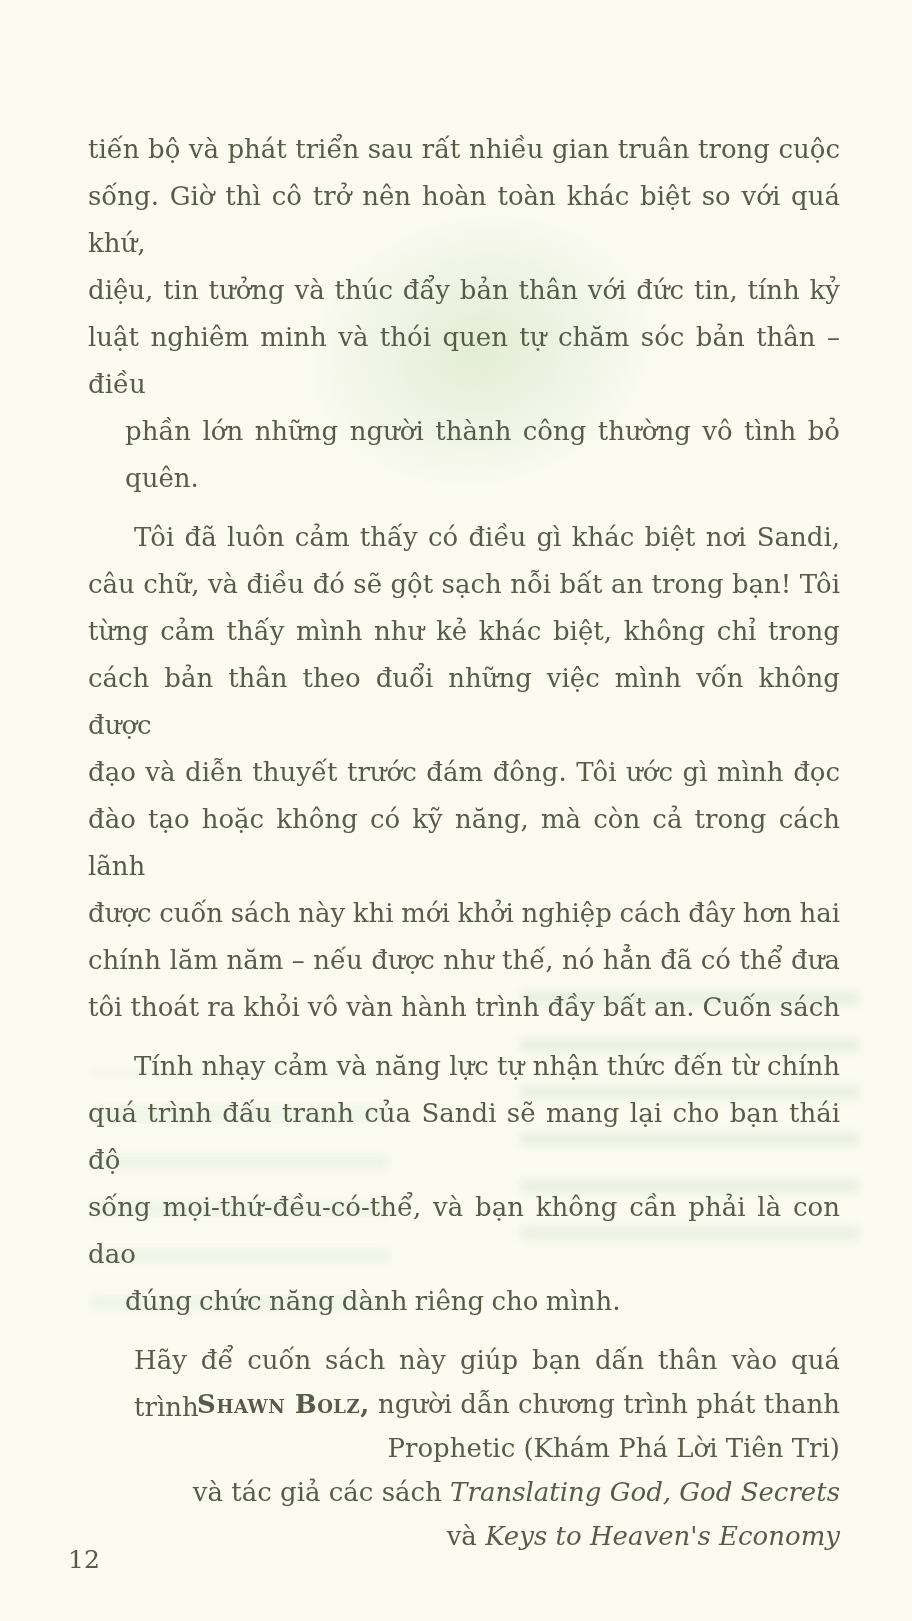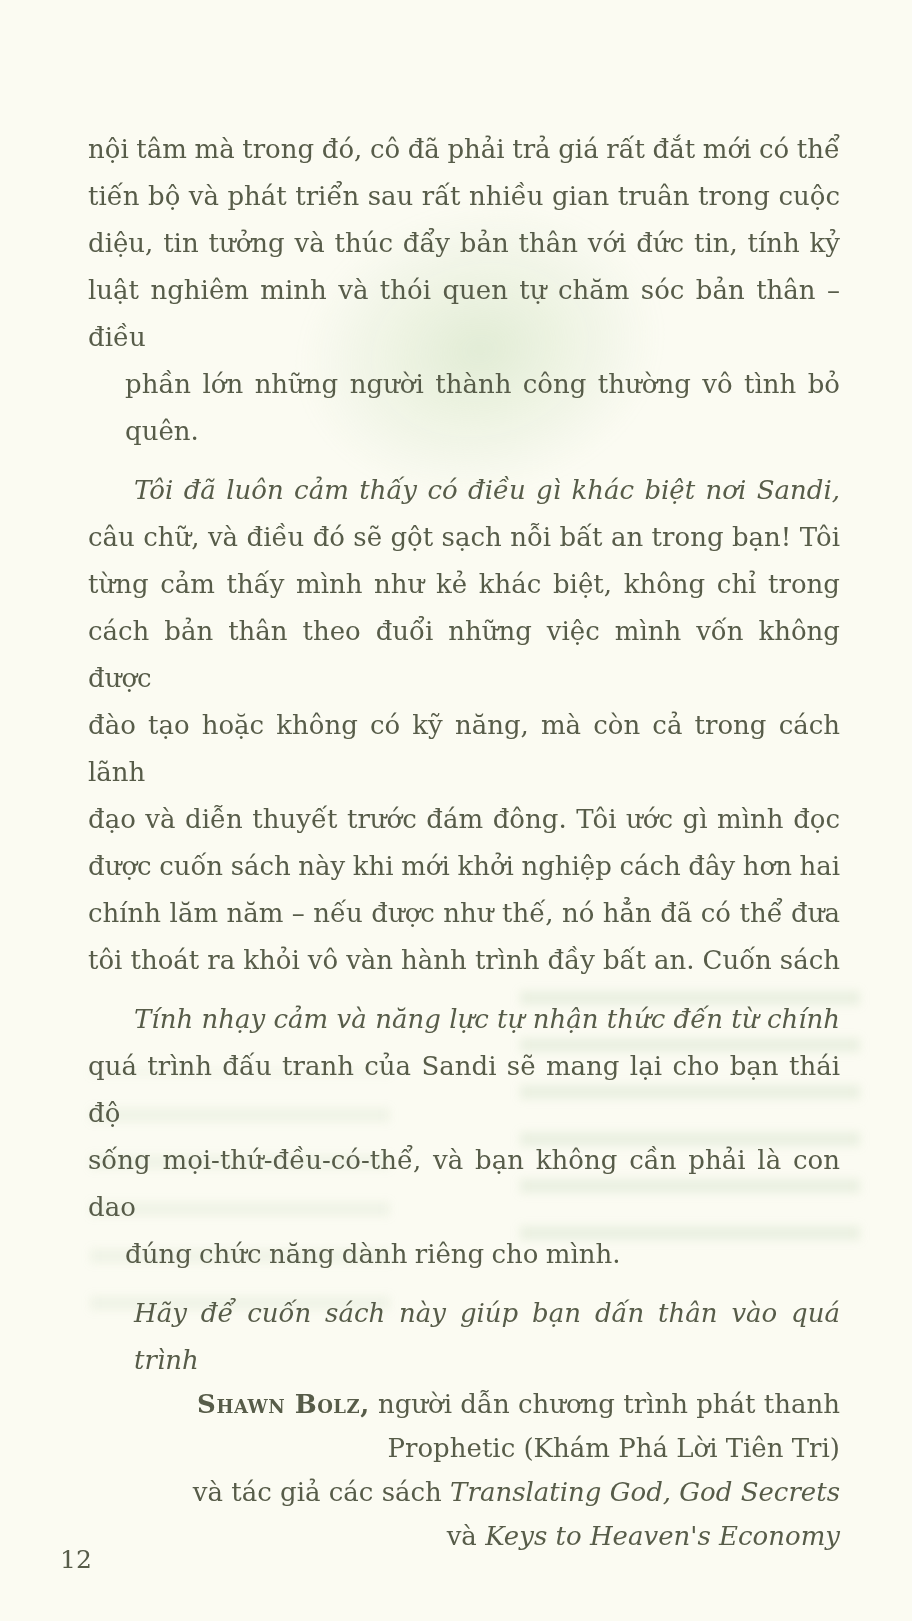--- a/index.html
+++ b/index.html
@@ -35,60 +35,60 @@
     font-size: 26px;
     line-height: 47px;
     word-spacing: -1px;
   }
   .para { margin: 0 0 12px 0; }
   .line {
     text-align: justify;
     text-align-last: justify;
     white-space: normal;
   }
-  .line.first { padding-left: 46px; font-style: italic; }
+  .line.first { padding-left: 46px; }
   .line.last { text-align-last: left; margin-left: 37px; }
   .attribution {
     position: absolute;
     left: 88px; top: 1382px; width: 752px;
     font-size: 26px;
     line-height: 44px;
     text-align: right;
   }
   .seg-name { font-variant: small-caps; font-weight: bold; letter-spacing: 0.5px; }
   .seg-italic { font-style: italic; }
   .page-number {
     position: absolute;
-    left: 60px; top: 1545px;
+    left: 68px; top: 1545px;
     font-size: 25px;
   }
 </style>
 </head>
 <body>
 
 <div class="page">
   <div class="ghost ghost-a"></div>
   <div class="ghost ghost-b"></div>
   <div class="ghost ghost-c"></div>
 
   <div class="body-text">
       <div class="para">
-        <div class="line">nội tâm mà trong đó, cô đã phải trả giá rất đắt mới có thể</div>
         <div class="line">tiến bộ và phát triển sau rất nhiều gian truân trong cuộc</div>
+        <div class="line">sống. Giờ thì cô trở nên hoàn toàn khác biệt so với quá khứ,</div>
         <div class="line">diệu, tin tưởng và thúc đẩy bản thân với đức tin, tính kỷ</div>
         <div class="line">luật nghiêm minh và thói quen tự chăm sóc bản thân – điều</div>
         <div class="line last">phần lớn những người thành công thường vô tình bỏ quên.</div>
       </div>
       <div class="para">
         <div class="line first">Tôi đã luôn cảm thấy có điều gì khác biệt nơi Sandi,</div>
         <div class="line">câu chữ, và điều đó sẽ gột sạch nỗi bất an trong bạn! Tôi</div>
         <div class="line">từng cảm thấy mình như kẻ khác biệt, không chỉ trong</div>
         <div class="line">cách bản thân theo đuổi những việc mình vốn không được</div>
+        <div class="line">đạo và diễn thuyết trước đám đông. Tôi ước gì mình đọc</div>
         <div class="line">đào tạo hoặc không có kỹ năng, mà còn cả trong cách lãnh</div>
-        <div class="line">đạo và diễn thuyết trước đám đông. Tôi ước gì mình đọc</div>
         <div class="line">được cuốn sách này khi mới khởi nghiệp cách đây hơn hai</div>
         <div class="line">chính lăm năm – nếu được như thế, nó hẳn đã có thể đưa</div>
         <div class="line">tôi thoát ra khỏi vô vàn hành trình đầy bất an. Cuốn sách</div>
       </div>
       <div class="para">
         <div class="line first">Tính nhạy cảm và năng lực tự nhận thức đến từ chính</div>
         <div class="line">quá trình đấu tranh của Sandi sẽ mang lại cho bạn thái độ</div>
         <div class="line">sống mọi-thứ-đều-có-thể, và bạn không cần phải là con dao</div>
         <div class="line last">đúng chức năng dành riêng cho mình.</div>
       </div>

